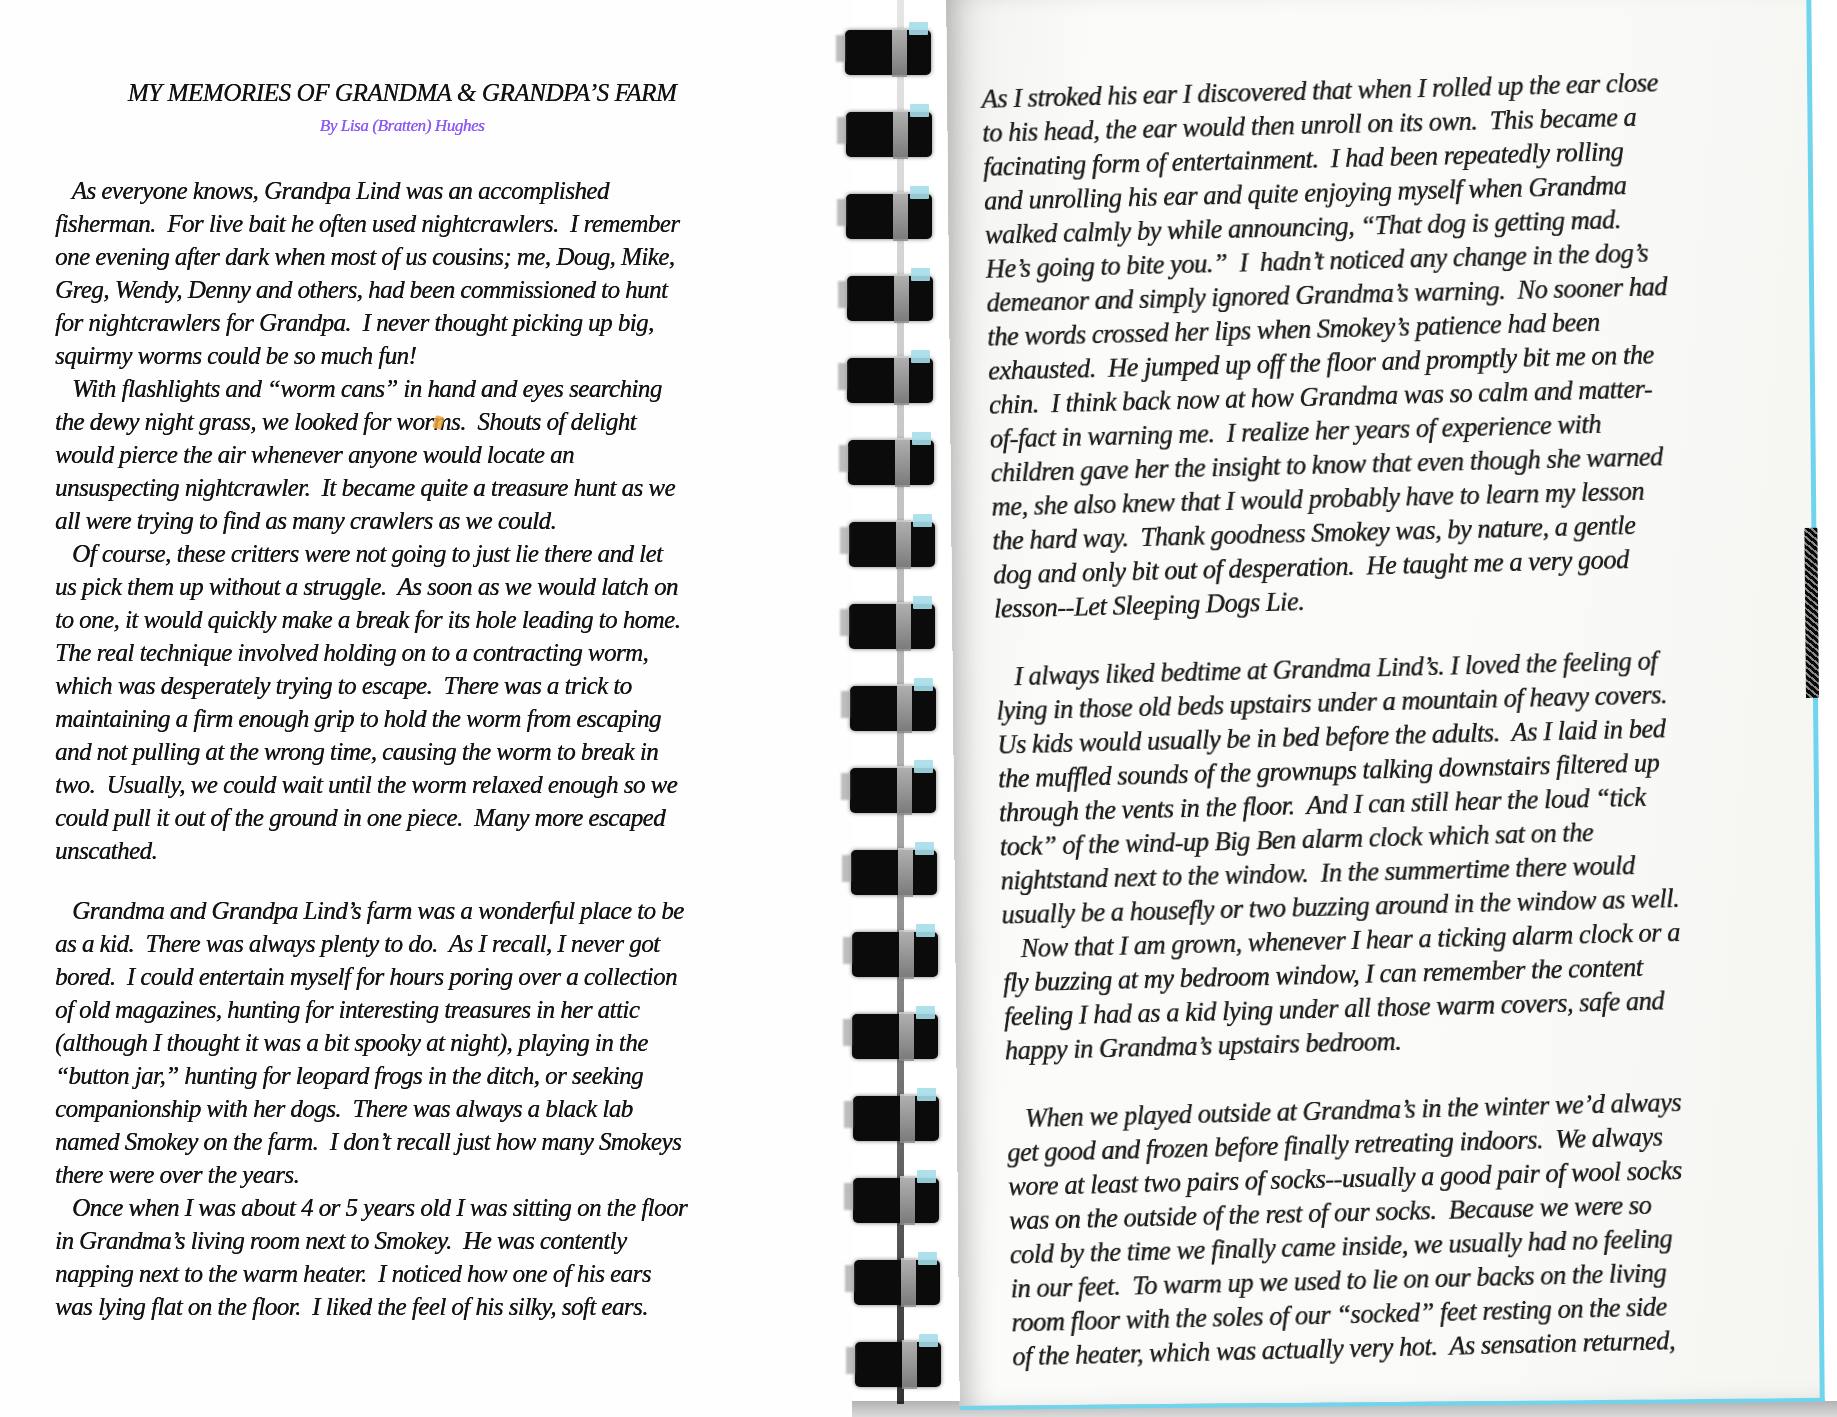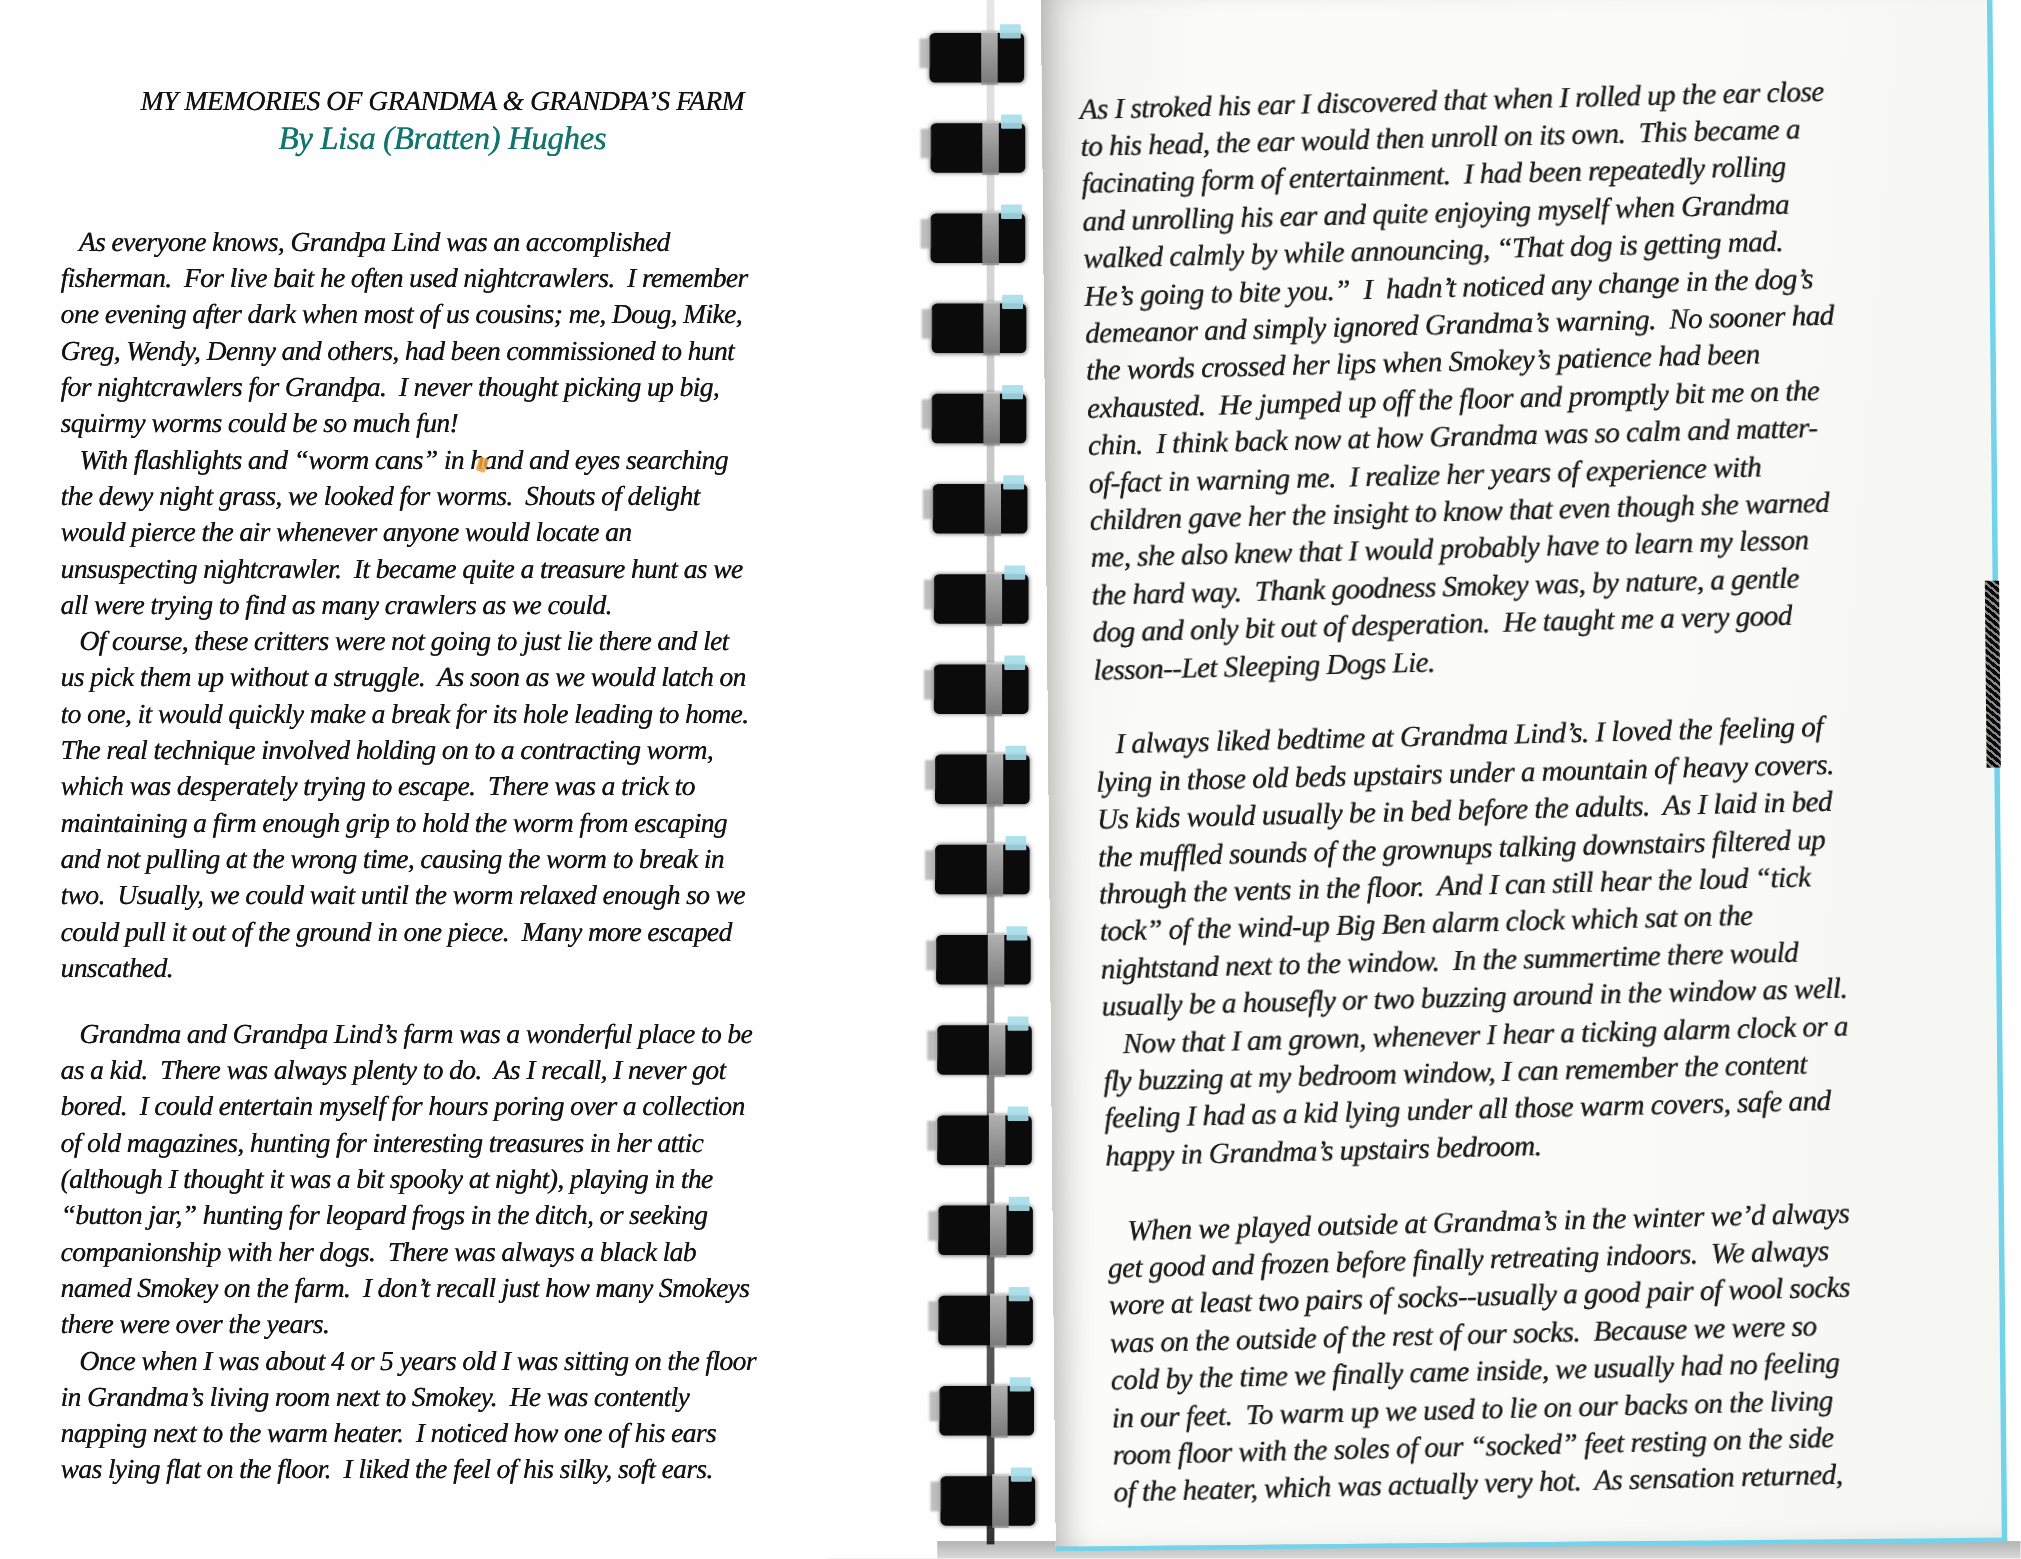--- a/index.html
+++ b/index.html
@@ -9,22 +9,22 @@
     font-family:"Liberation Serif","DejaVu Serif",serif;font-style:italic;
   }
   
   .left-page{position:absolute;left:0;top:0;width:852px;height:1417px;background:#fefefe;z-index:2;}
   .left-content{position:absolute;left:55px;top:76px;width:694px;}
   .page-title{
     text-align:center;font-size:25px;line-height:33px;color:#121212;
     white-space:pre;letter-spacing:-0.4px;text-shadow:0.3px 0 0 currentColor;
   }
   .byline{
-    text-align:center;font-size:30px;line-height:33px;color:#0f766e;
-    white-space:pre;letter-spacing:-0.4px;margin-bottom:62px;text-shadow:0.3px 0 0 currentColor;
+    text-align:center;font-size:17px;line-height:33px;color:#8b5cf6;
+    white-space:pre;letter-spacing:-0.4px;margin-bottom:32px;text-shadow:0.3px 0 0 currentColor;
   }
   .para{
     white-space:pre;font-size:25px;line-height:33px;color:#141414;
     letter-spacing:-0.55px;text-shadow:0.3px 0 0 currentColor;
   }
   .gap-before-l{margin-top:27px;}
   
   .binding{position:absolute;left:0;top:0;width:100%;height:100%;z-index:6;pointer-events:none;}
   .wire{
     position:absolute;left:897px;top:0;width:7px;height:1404px;z-index:4;

